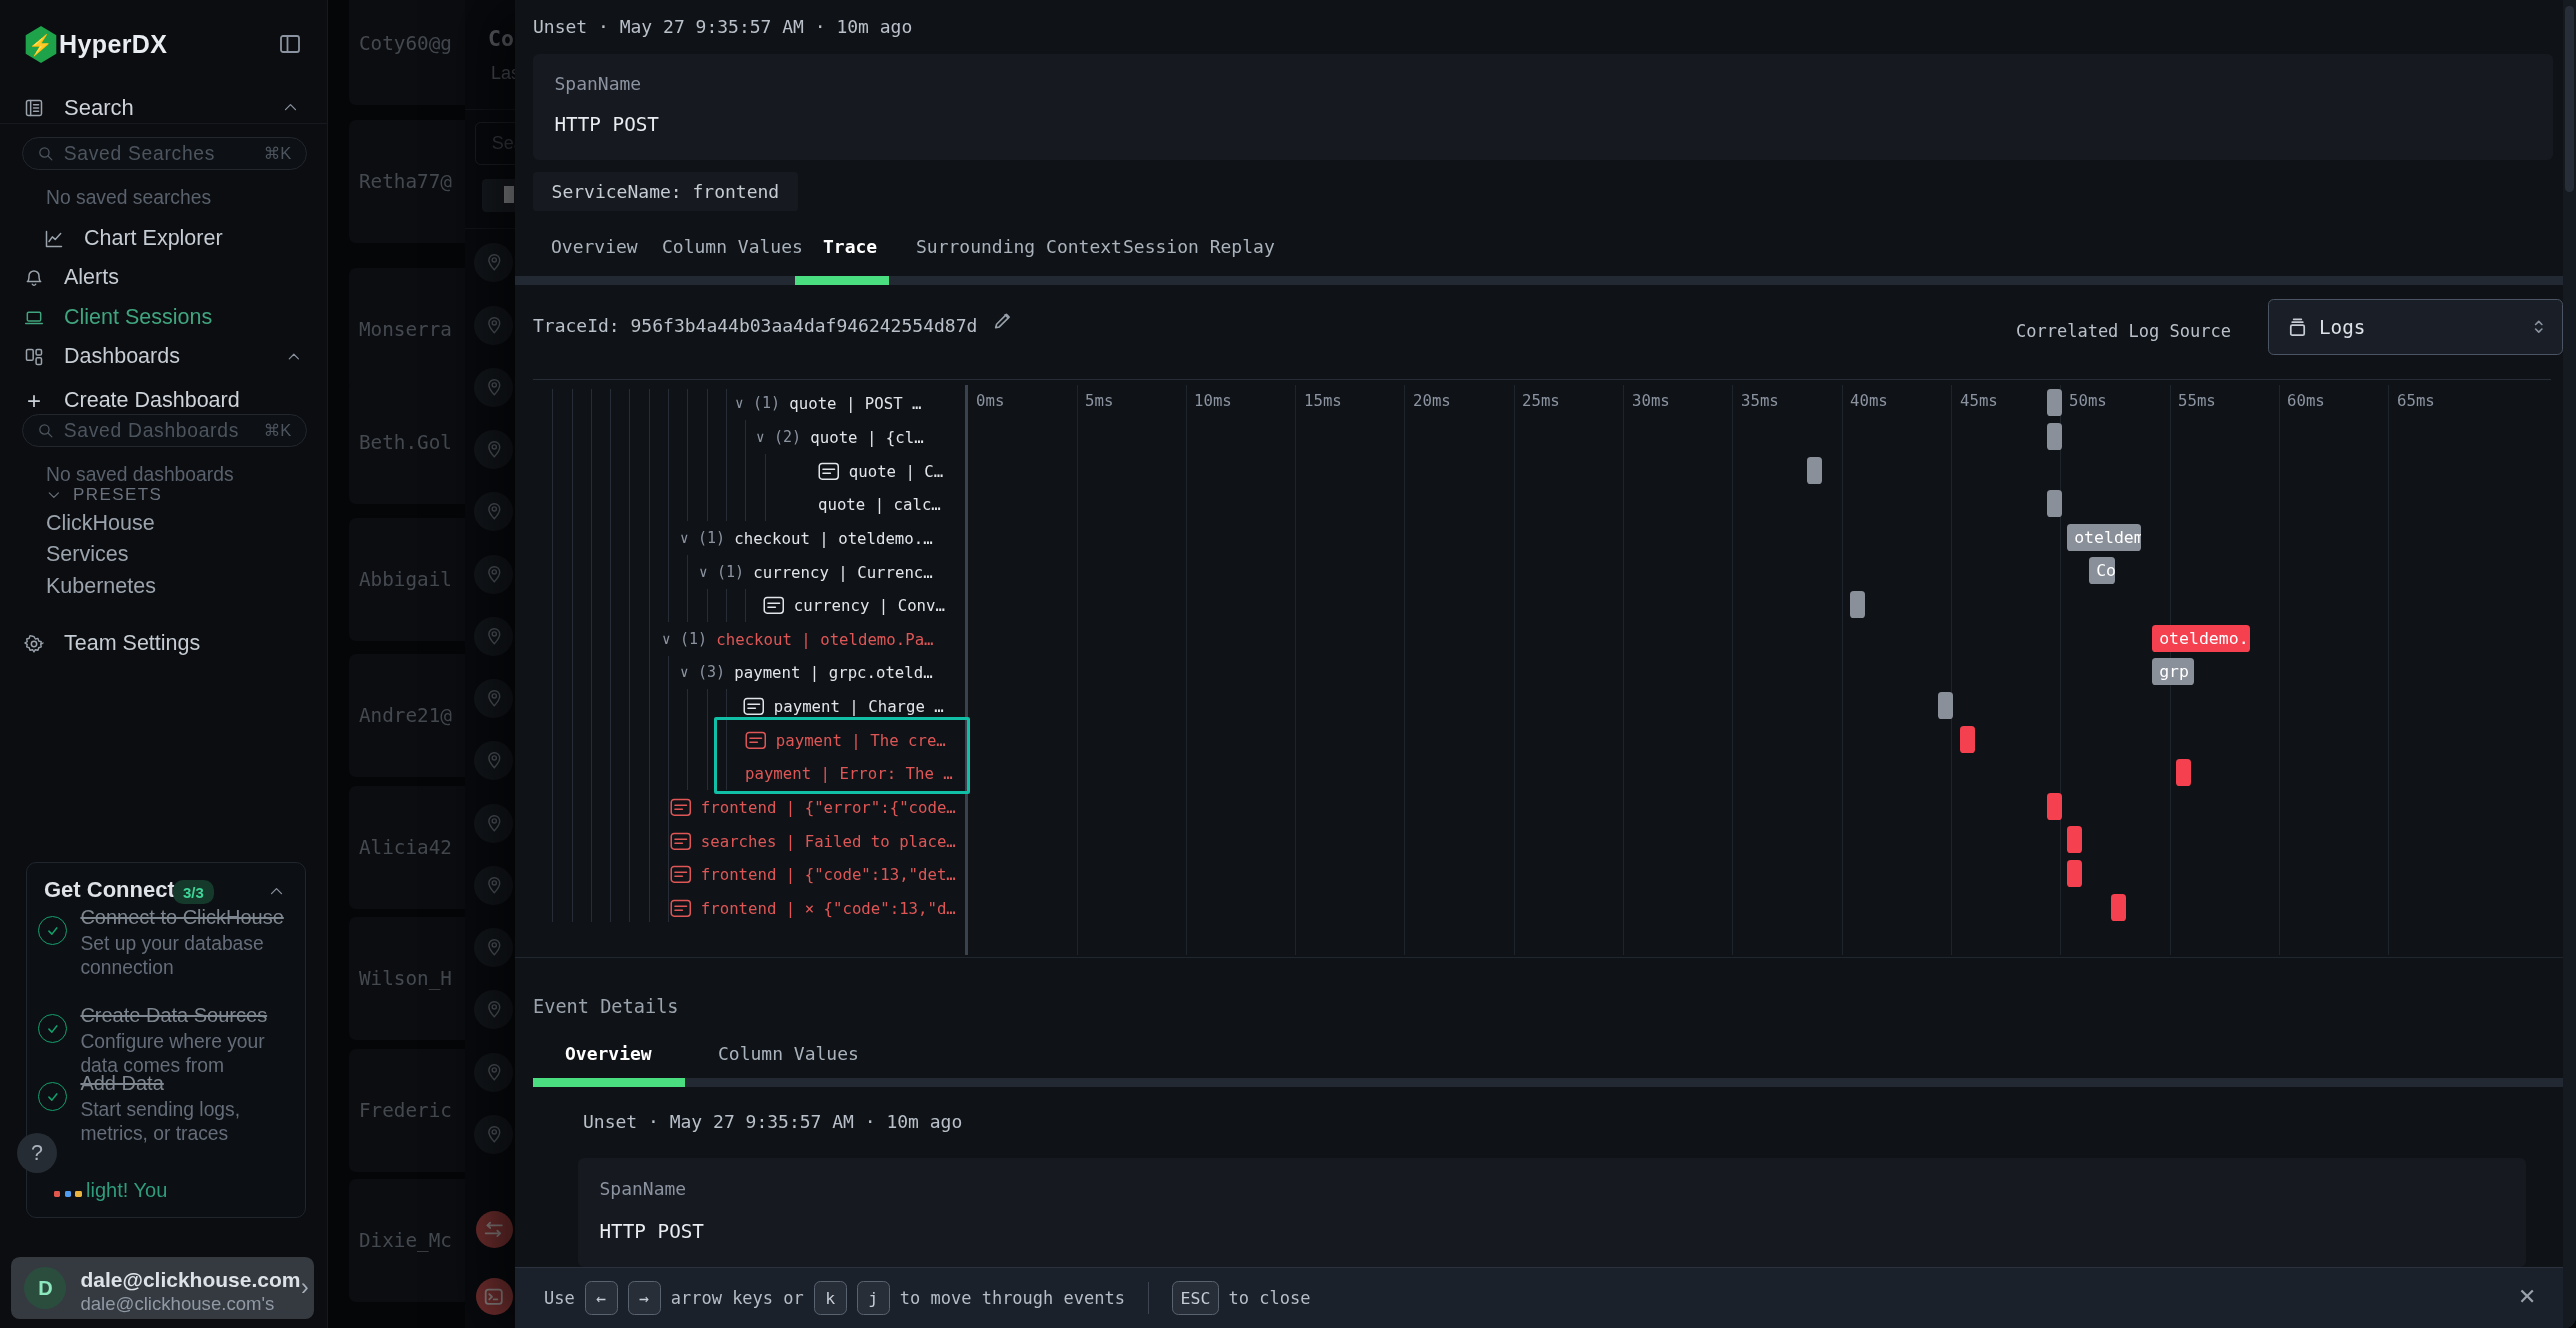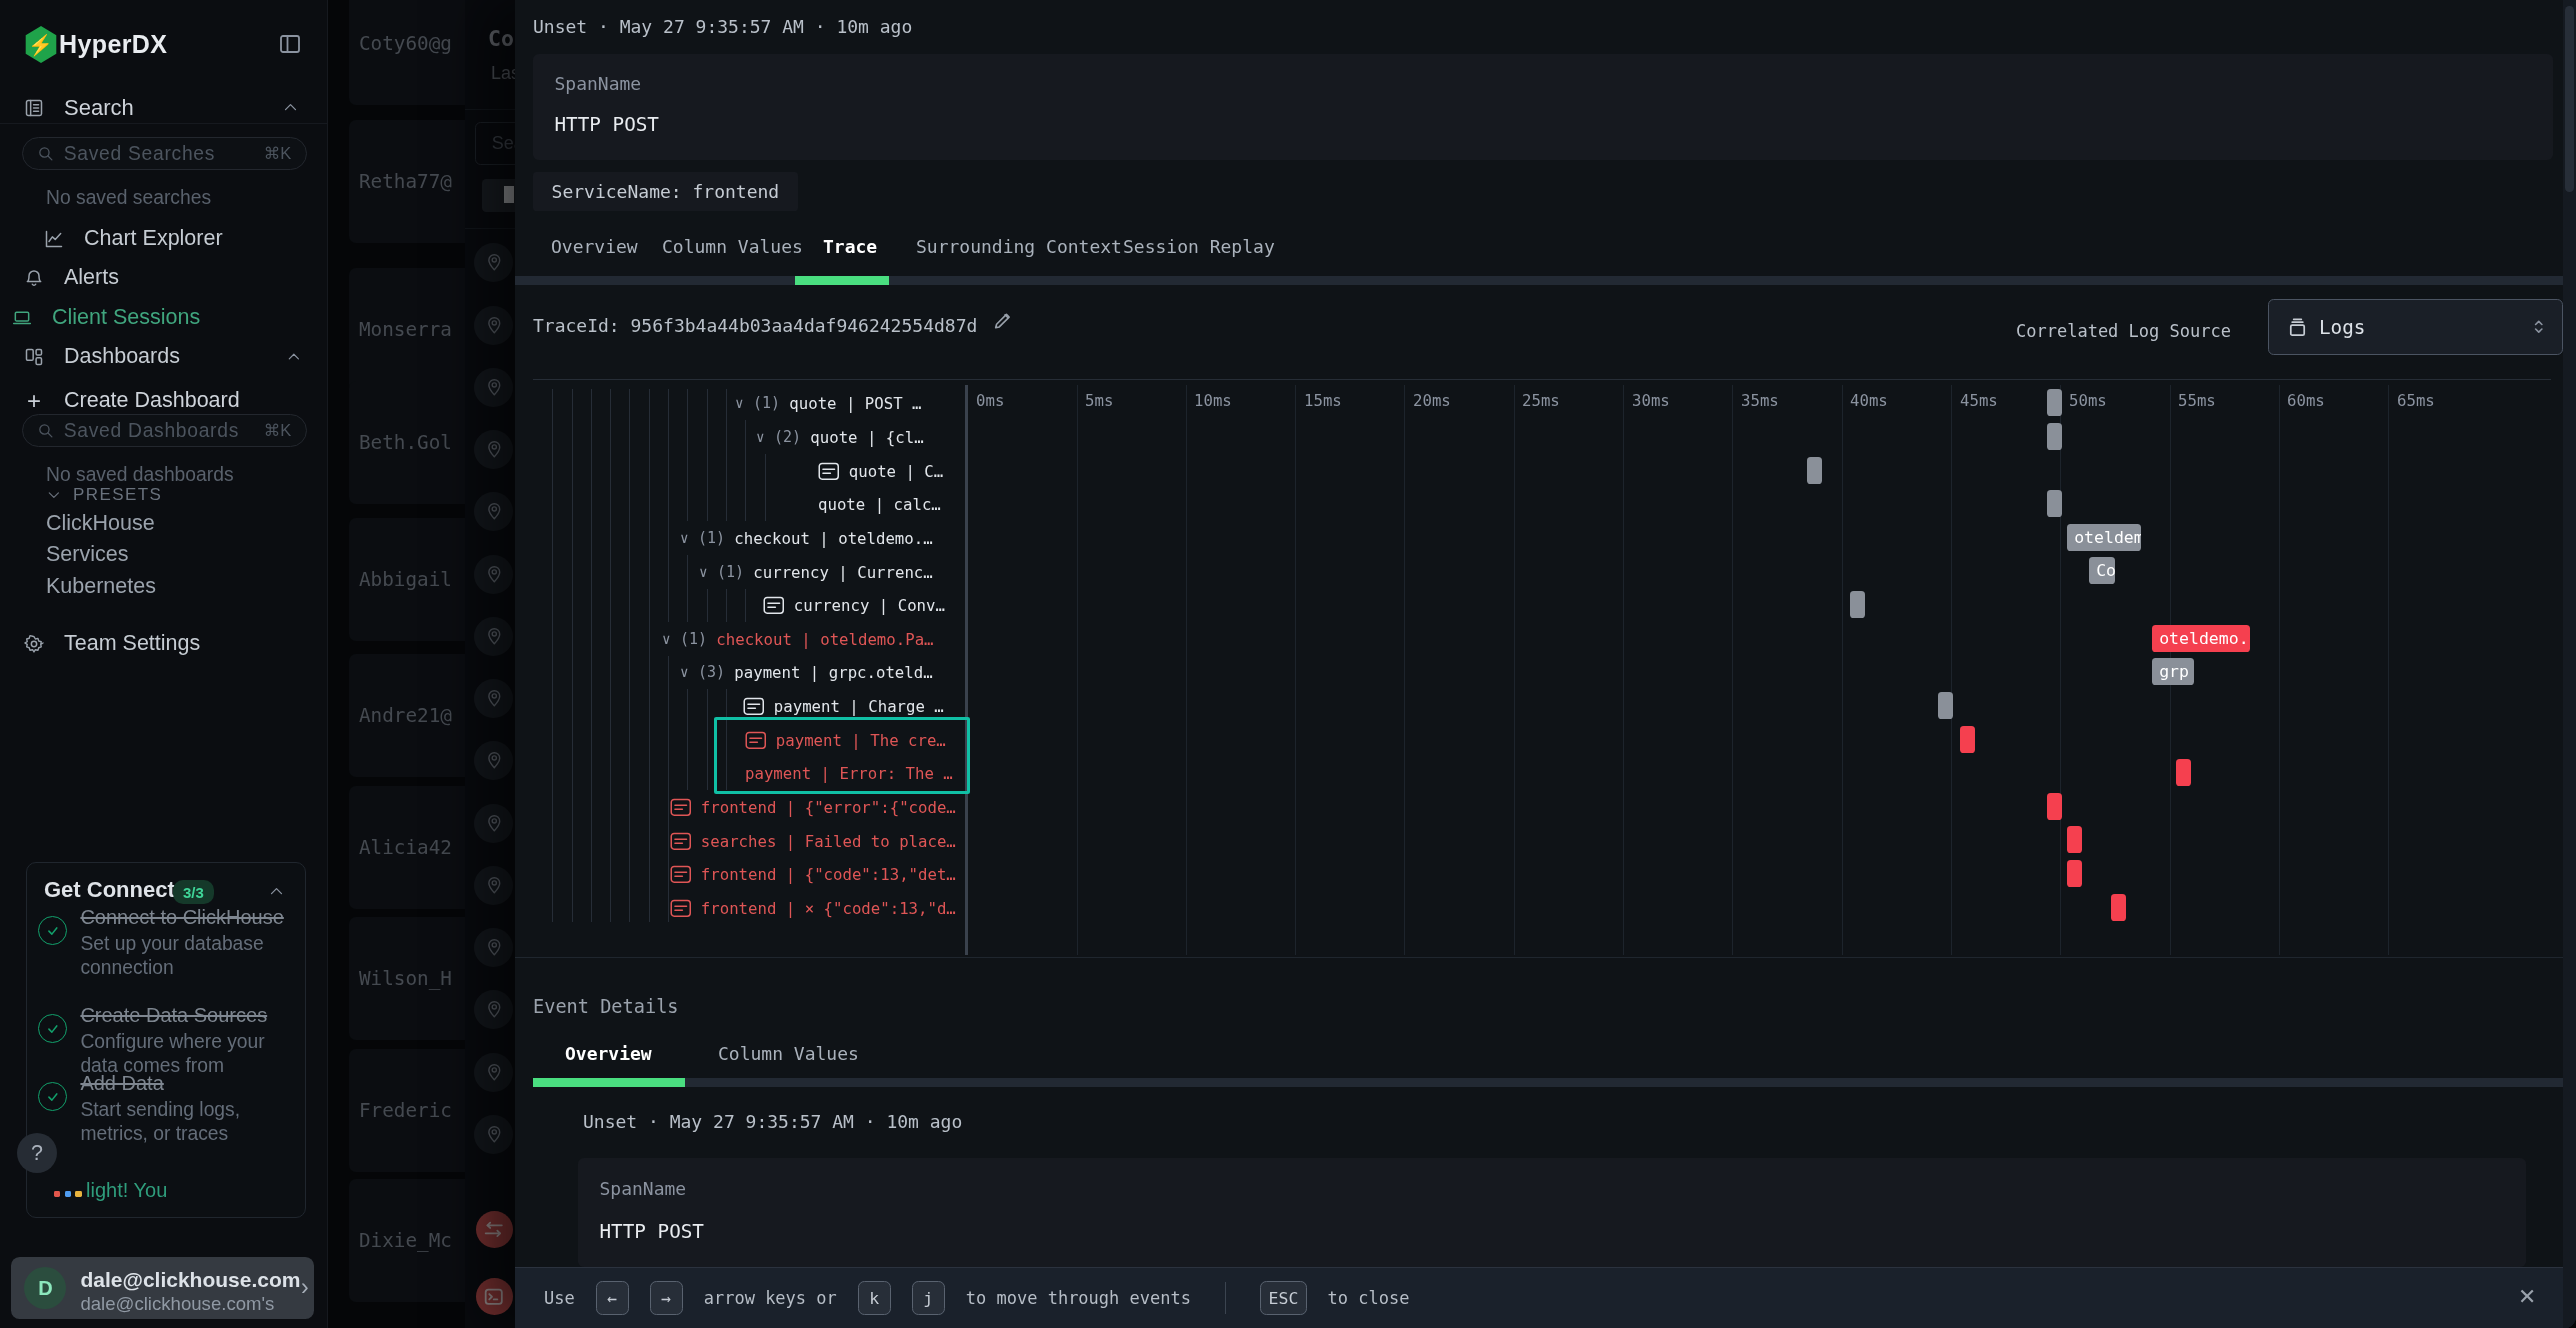--- a/index.html
+++ b/index.html
@@ -17,21 +17,21 @@
   .sb-collapse { left:278px; top:31.5px; width:24px; height:23px; color:#8b93a0; }
   .sb-sec { left:24px; top:93px; width:279px; height:29px; color:#ced3da; font-size:22px; display:flex; align-items:center; gap:20px; }
   .sb-sec .car { position:absolute; right:4.3px; color:#8b93a0; }
   .sb-div { left:0; width:328px; height:0.7px; background:#16191f; }
   .pillinput { left:21.5px; width:285px; height:33px; border:1.1px solid #23272e; background:#0d1014; border-radius:16.5px;
     display:flex; align-items:center; color:#4c545e; font-size:19.3px; padding:0 14.3px; gap:10px; }
   .pillinput .ph { flex:1; letter-spacing:0.7px; }
   .pillinput .kbd { font-size:16.5px; color:#4c545e; }
   .sb-muted { left:46px; font-size:19.3px; color:#59616c; }
   .sb-navrow { left:0; width:328px; height:39px; display:flex; align-items:center; padding-left:24px; gap:20px; color:#c6ccd3; font-size:21.5px; position:absolute; }
-  .sb-navrow.active { color:#40a57e;padding-left:12px; }
+  .sb-navrow.active { color:#40a57e; }
   .sb-navrow .nico { width:20px; height:20px; color:#9aa2ac; }
   .sb-navrow.active .nico { color:#40a57e; }
   .sb-navrow .car { position:absolute; right:26px; color:#8b93a0; }
   .sb-small { font-size:21.5px; color:#9ba3ad; position:absolute; left:46px; }
   #gs-card { left:26px; top:862px; width:280px; height:356px; border:1.1px solid #20262e; background:#0c0f13; border-radius:10px; }
   .gs-title { left:17px; top:14.3px; font-size:22px; font-weight:bold; color:#dfe3e8; position:absolute; }
   .gs-badge { left:146px; top:17px; position:absolute; background:#15392a; color:#3fd598; font-size:15px; font-weight:bold; padding:3.6px 10px; border-radius:10px; }
   .gs-car { position:absolute; right:20px; top:20px; color:#8b93a0; }
   .gs-item { position:absolute; left:11.4px; width:258px; display:flex; gap:13px; }
   .gs-check { width:29px; height:29px; min-width:29px; border:1.4px solid #12a06b; border-radius:50%; color:#12a06b; display:flex; align-items:center; justify-content:center; margin-top:11.4px; }
@@ -102,21 +102,21 @@
   .ed-tab.on { color:#fff; font-weight:bold; }
   #ed-track { left:170px; top:1078px; width:1890px; height:8.6px; background:#222933; }
   #ed-green { left:18px; top:1078px; width:152px; height:8.6px; background:#4ade80; }
   .ed-header { left:68px; top:1111px; font-size:18px; color:#b9c0c9; }
   .ed-card { left:63px; top:1158px; width:1948px; height:109px; background:#16191f; border-radius:5.7px; }
   .ed-card .lb { position:absolute; left:21.5px; top:20px; font-size:18px; color:#8b93a0; }
   .ed-card .vl { position:absolute; left:21.5px; top:62px; font-size:19.3px; color:#e9ecf0; }
 
   
   #footer { left:0; top:1267px; width:2061px; height:62px; background:#1a212b; border-top:1.4px solid #2b323e; position:absolute; border-radius:0 0 11.4px 0; }
-  #footer-row { position:absolute; left:29px; top:0; height:60px; display:flex; align-items:center; gap:21px; font-size:17px; color:#b6bdc6; }
+  #footer-row { position:absolute; left:29px; top:0; height:60px; display:flex; align-items:center; gap:10px; font-size:17px; color:#b6bdc6; }
   .kcap { min-width:33px; height:34px; border:1.4px solid #59626f; background:#272e38; border-radius:6.4px; color:#c6ccd4;
     display:flex; align-items:center; justify-content:center; font-size:16.5px; padding:0 7.2px; }
   .fsep { width:1.4px; height:31.5px; background:#3b4450; margin:0 13px; }
   #close-x { position:absolute; left:2004px; top:1279px; font-size:27px; color:#9aa2ac; }
   #rscroll { position:absolute; left:2048px; top:0; width:13px; height:1328px; background:#151a21; }
   #rthumb { position:absolute; left:2050px; top:5.7px; width:8.6px; height:186px; border-radius:4.3px; background:#272e38; }
 </style>
 </head>
 <body>
 

